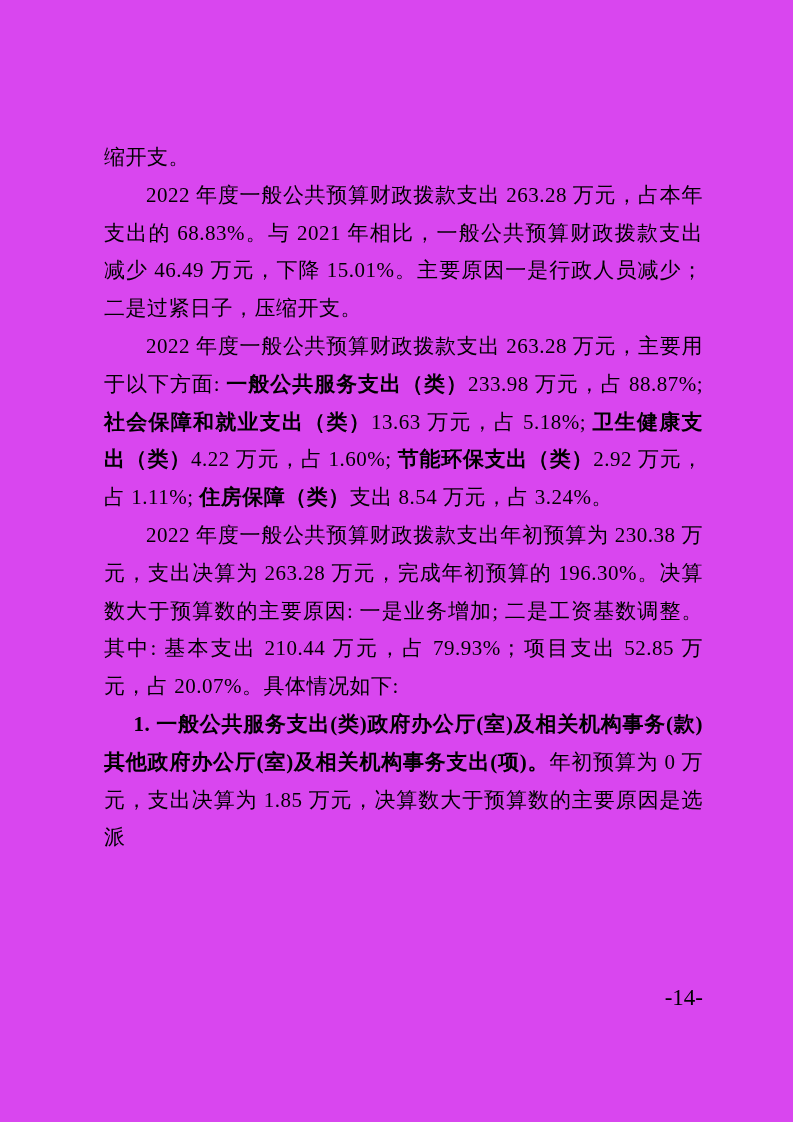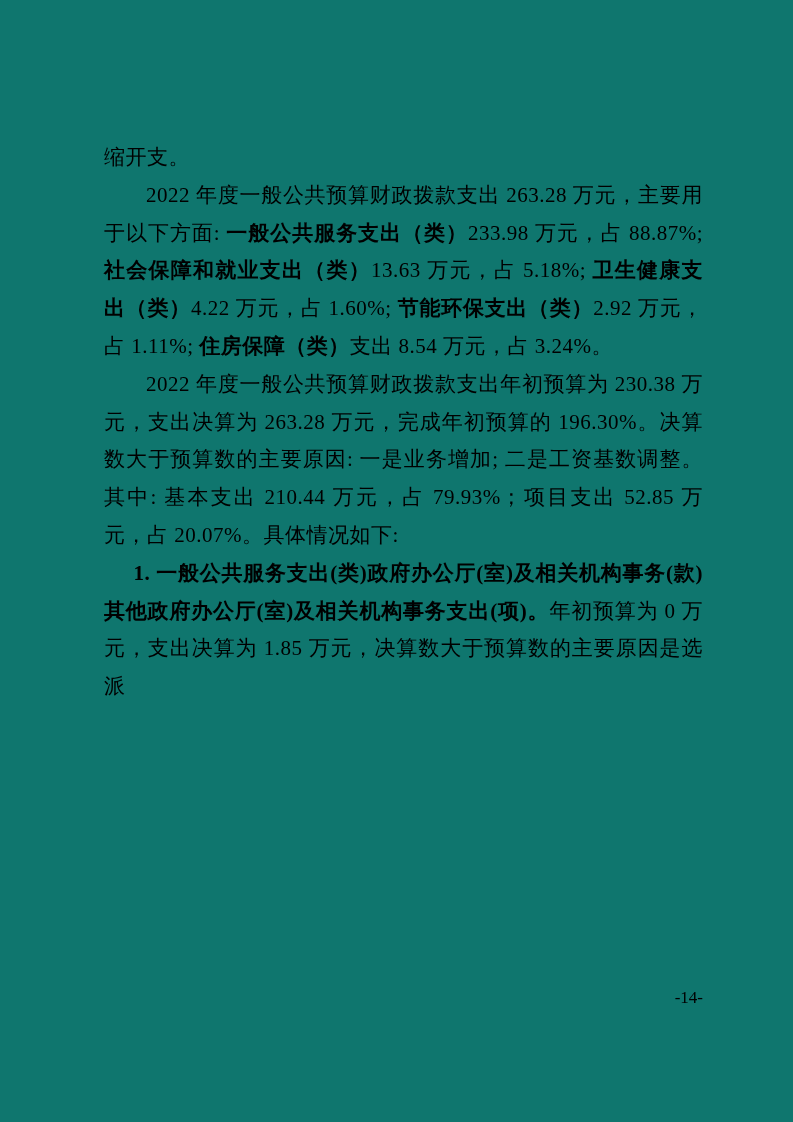--- a/index.html
+++ b/index.html
@@ -4,21 +4,21 @@
 <style>
   html, body {
     margin: 0;
     padding: 0;
     background: #ffffff;
   }
   .page {
     position: relative;
     width: 793px;
     height: 1122px;
-    background: #0f766e;
+    background: #d946ef;
     color: #000000;
     font-family: "Liberation Serif", "DejaVu Serif", serif;
     overflow: hidden;
   }
   .content {
     position: absolute;
     left: 104px;
     width: 599px;
     top: 139px;
     font-size: 21px;
@@ -45,36 +45,37 @@
     text-indent: 2em;
   }
   .run-bold {
     font-weight: 700;
     font-family: Liberation Serif, serif;
   }
   .page-number {
     position: absolute;
     top: 984px;
     right: 90px;
-    font-size: 17px;
+    font-size: 23px;
     line-height: 28px;
     font-family: "Liberation Serif", "DejaVu Serif", serif;
     color: #000000;
   }
 </style>
 </head>
 <body>
 
 <div class="page">
   <div class="content">
 
     <p class="para-flush"><span>缩开支。</span></p>
 
 
 
+    <p class="para"><span>2022 年度一般公共预算财政拨款支出 263.28 万元，占本年支出的 68.83%。与 2021 年相比，一般公共预算财政拨款支出减少 46.49 万元，下降 15.01%。主要原因一是行政人员减少；二是过紧日子，压缩开支。</span></p>
 
 
     <p class="para"><span>2022 年度一般公共预算财政拨款支出 263.28 万元，主要用于以下方面: </span><span class="run-bold">一般公共服务支出（类）</span><span>233.98 万元，占 88.87%; </span><span class="run-bold">社会保障和就业支出（类）</span><span>13.63 万元，占 5.18%; </span><span class="run-bold">卫生健康支出（类）</span><span>4.22 万元，占 1.60%; </span><span class="run-bold">节能环保支出（类）</span><span>2.92 万元，占 1.11%; </span><span class="run-bold">住房保障（类）</span><span>支出 8.54 万元，占 3.24%。</span></p>
 
 
     <p class="para"><span>2022 年度一般公共预算财政拨款支出年初预算为 230.38 万元，支出决算为 263.28 万元，完成年初预算的 196.30%。决算数大于预算数的主要原因: 一是业务增加; 二是工资基数调整。其中: 基本支出 210.44 万元，占 79.93%；项目支出 52.85 万元，占 20.07%。具体情况如下:</span></p>
 
     <p class="item"><span class="run-bold">1. 一般公共服务支出(类)政府办公厅(室)及相关机构事务(款)其他政府办公厅(室)及相关机构事务支出(项)。</span><span>年初预算为 0 万元，支出决算为 1.85 万元，决算数大于预算数的主要原因是选派</span></p>
 
   </div>

